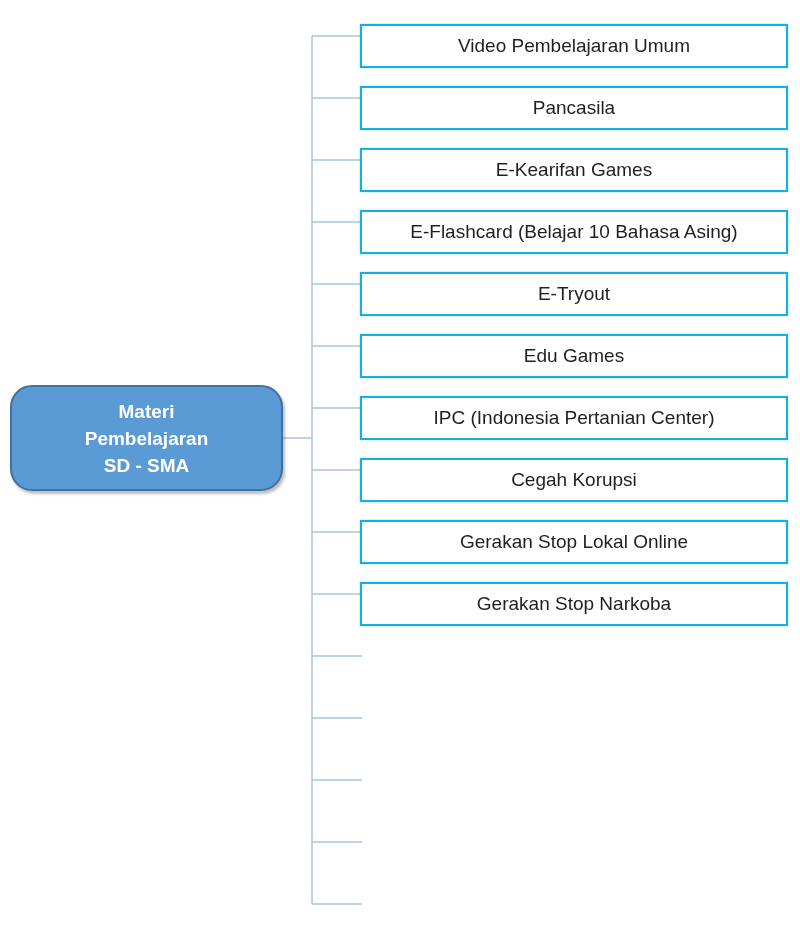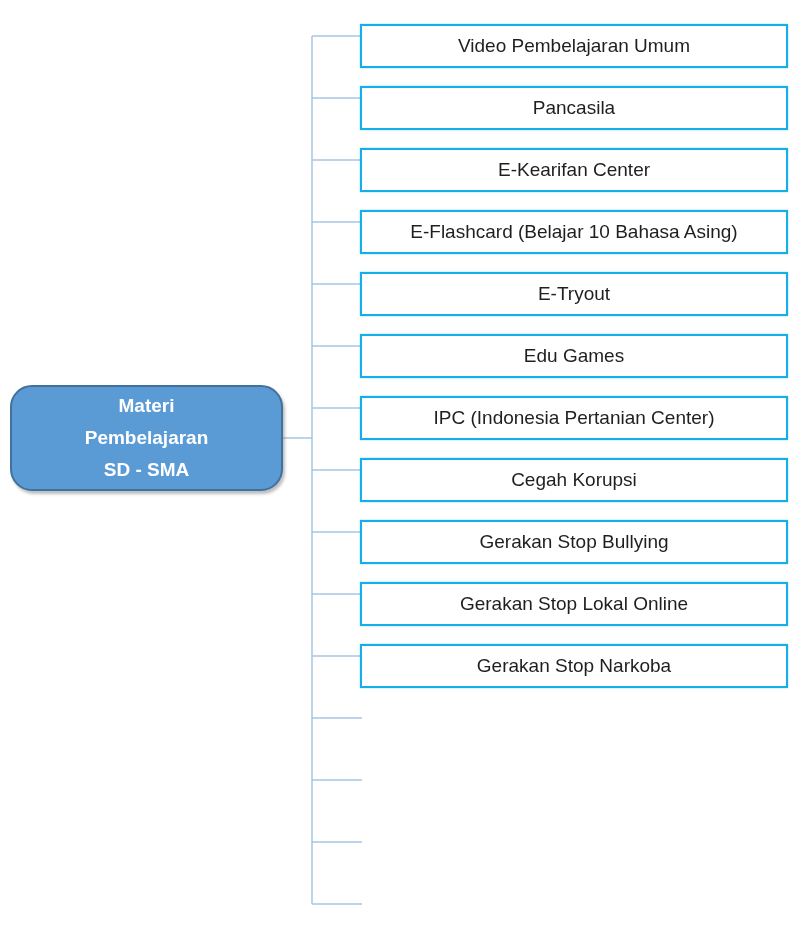--- a/index.html
+++ b/index.html
@@ -36,21 +36,21 @@
     box-shadow: 2px 3px 3px rgba(110, 110, 110, 0.45);
     display: flex;
     align-items: center;
     justify-content: center;
     text-align: center;
   }
   .root-label {
     color: var(--root-text, #ffffff);
     font-size: 19px;
     font-weight: bold;
-    line-height: 32px;
+    line-height: 27px;
     white-space: pre-line;
   }
   .branch-column {
     position: absolute;
     left: 360px;
     top: 24px;
     width: 428px;
     display: flex;
     flex-direction: column;
     gap: 18px;
@@ -104,41 +104,38 @@
   </div>
 
   <div class="branch-column">
       <div class="item-box">
       <span class="item-label">Video Pembelajaran Umum</span>
     </div>
       <div class="item-box">
       <span class="item-label">Pancasila</span>
     </div>
       <div class="item-box">
-      <span class="item-label">E-Kearifan Center</span>
+      <span class="item-label">E-Kearifan Games</span>
     </div>
       <div class="item-box">
       <span class="item-label">E-Flashcard (Belajar 10 Bahasa Asing)</span>
     </div>
       <div class="item-box">
       <span class="item-label">E-Tryout</span>
     </div>
       <div class="item-box">
       <span class="item-label">Edu Games</span>
     </div>
       <div class="item-box">
       <span class="item-label">IPC (Indonesia Pertanian Center)</span>
     </div>
       <div class="item-box">
       <span class="item-label">Cegah Korupsi</span>
     </div>
       <div class="item-box">
-      <span class="item-label">Gerakan Stop Bullying</span>
-    </div>
-      <div class="item-box">
       <span class="item-label">Gerakan Stop Lokal Online</span>
     </div>
       <div class="item-box">
       <span class="item-label">Gerakan Stop Narkoba</span>
     </div>
     </div>
 
 </div>
 
 </body></html>

